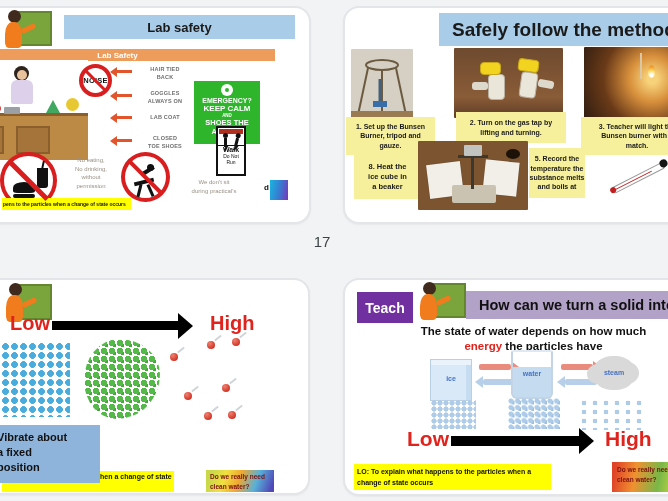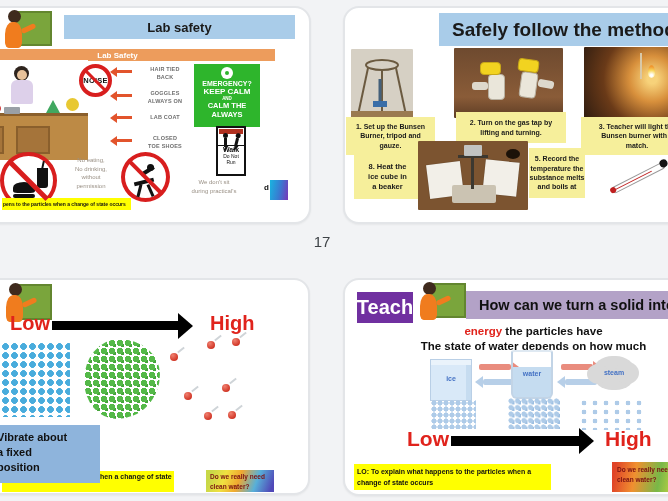--- a/index.html
+++ b/index.html
@@ -21,21 +21,21 @@
   .red{color:var(--accent-red,#e0231c)}
 
   
   .pageno{color:#3f4347;font-size:15px}
 
   
   .hdr-blue{background:var(--header-blue,#a9cce9);color:#1a1a1a;font-weight:bold}
   .hdr-purple{background:var(--purple-bar,#b3a2c7);color:#111;font-weight:bold}
   .banner-orange{background:var(--orange-bar,#ed9c5c);color:#fff;font-weight:bold;font-size:8px}
   .label-cyan{background:var(--consolidate-cyan,#29abe2);color:#fff;font-weight:bold;font-size:13px}
-  .label-purple{background:var(--teach-purple,#7030a0);color:#fff;font-weight:bold;font-size:20px}
+  .label-purple{background:var(--teach-purple,#7030a0);color:#fff;font-weight:bold;font-size:14px}
   .cap{background:var(--caption-yellow,#f6ef9b);color:#1a1a1a;font-weight:bold;font-size:7px;line-height:1.35}
   .lo{background:var(--lo-yellow,#ffff00);color:#111;font-weight:bold;overflow:hidden}
 
   
   .t-board{position:absolute;right:0;top:1px;width:78%;height:90%;background:#7aa53c;border:2px solid #63862f;box-sizing:border-box}
   .t-head{position:absolute;left:9%;top:0;width:13px;height:13px;border-radius:50%;background:#3f2a1d}
   .t-body{position:absolute;left:2%;top:30%;width:17px;height:68%;background:#f07c1e;border-radius:45% 45% 22% 22%}
   .t-arm{position:absolute;left:36%;top:42%;width:15px;height:5px;background:#f07c1e;border-radius:3px;transform:rotate(-25deg)}
 
   
@@ -180,26 +180,26 @@
 BACK</div>
   <div class="abs larrow" style="left:157px;top:86px"></div>
   <div class="abs rule-label" style="left:178px;top:81px;width:54px">GOGGLES
 ALWAYS ON</div>
   <div class="abs larrow" style="left:157px;top:108px"></div>
   <div class="abs rule-label" style="left:178px;top:105px;width:54px">LAB COAT</div>
   <div class="abs larrow" style="left:157px;top:131px"></div>
   <div class="abs rule-label" style="left:178px;top:126px;width:54px">CLOSED
 TOE SHOES</div>
 
-  <div class="abs poster" style="left:234px;top:56px;width:66px;height:63px">
+  <div class="abs poster" style="left:234px;top:73px;width:66px;height:63px">
     <div class="sym"></div>
     <div style="font-size:7px">EMERGENCY?</div>
     <div style="font-size:8px">KEEP CALM</div>
     <div style="font-size:4.5px">AND</div>
-    <div style="font-size:7.5px">CALM THE</div>
+    <div style="font-size:7.5px">SHOES THE</div>
     <div style="font-size:7.5px">ALWAYS</div>
   </div>
 
   <div class="abs walk-sign" style="left:256px;top:118px;width:30px;height:50px">
     <div class="walk-strip"></div>
     <div class="wfig" style="left:6px;top:10px"></div>
     <div class="wfig" style="left:17px;top:10px;transform:rotate(14deg)"></div>
     <div class="walk-word">Walk</div>
     <div class="walk-sub">Do Not Run</div>
   </div>
@@ -350,22 +350,22 @@
   <div class="abs" style="left:74px;top:2px;width:47px;height:39px;z-index:2">
     <div class="t-board"></div>
     <div class="t-head"></div>
     <div class="t-body"></div>
     <div class="t-arm"></div>
   </div>
 
   <div class="abs hdr-purple" style="left:121px;top:11px;width:241px;height:28px;font-size:14.5px;line-height:28px;padding-left:13px;white-space:nowrap;overflow:hidden;box-sizing:border-box"><span>How can we turn a solid into a liquid?</span></div>
 
   <div class="abs bold" style="left:66px;top:44px;width:245px;text-align:center;font-size:11.5px;line-height:1.3;color:#111">
+    <span style="display:block">The state of water depends on how much</span>
     <span><span class="red">energy</span><span> the particles have</span></span>
-    <span style="display:block">The state of water depends on how much</span>
   </div>
 
   <div class="abs ice-cube" style="left:85px;top:79px;width:40px;height:40px">
     <span class="state-lbl" style="top:15px">ice</span>
   </div>
   <div class="abs sarrow sa-red" style="left:134px;top:84px;width:32px"></div>
   <div class="abs sarrow sa-blue" style="left:138px;top:99px;width:32px"></div>
   <div class="abs beaker" style="left:166px;top:70px;width:42px;height:49px">
     <span class="state-lbl" style="top:18px">water</span>
   </div>

